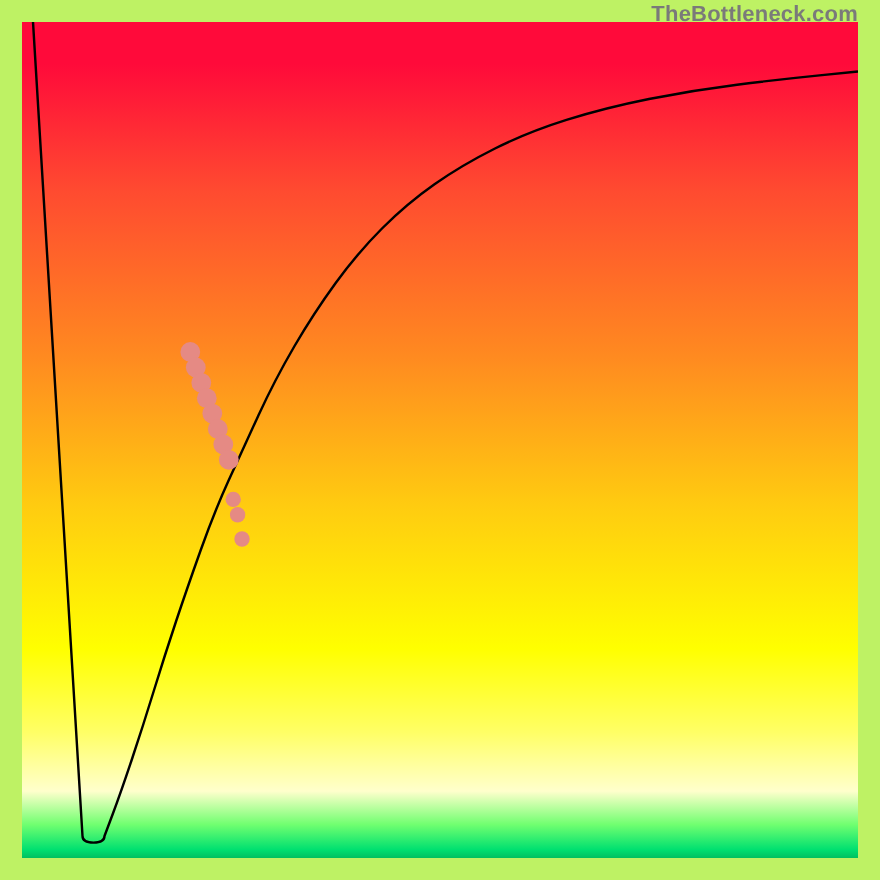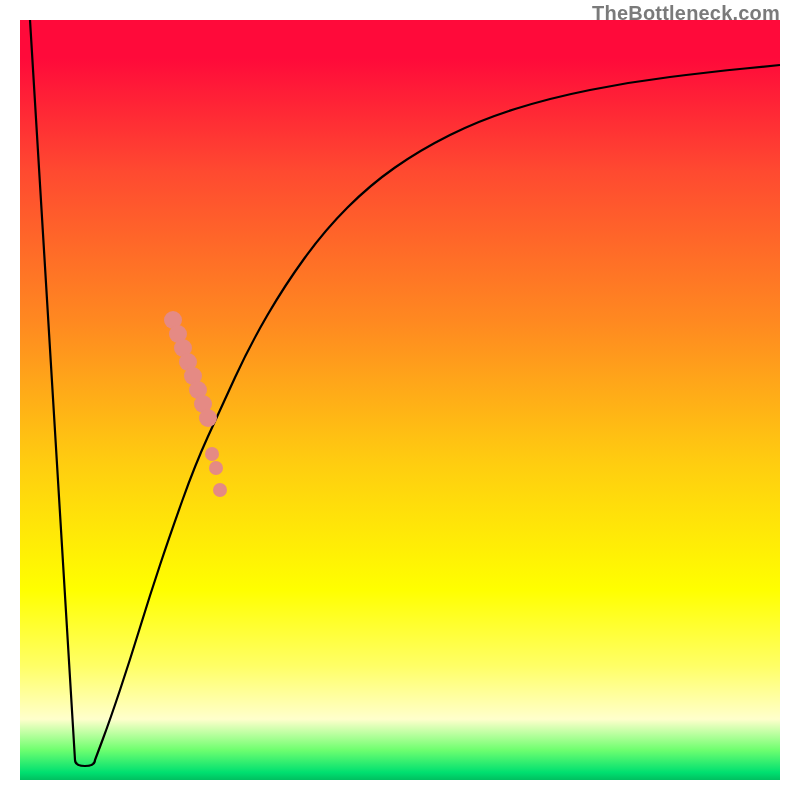--- a/index.html
+++ b/index.html
@@ -8,21 +8,21 @@
     width: 800px;
     height: 800px;
     overflow: hidden;
     background: #000;
     font-family: Arial, Helvetica, sans-serif;
   }
   .frame {
     position: relative;
     width: 800px;
     height: 800px;
-    background: #ffffff;
+    background: #bef264;
   }
   .plot-area {
     position: absolute;
     left: 20px;
     top: 20px;
     width: 760px;
     height: 760px;
     background: linear-gradient(to bottom,
       #ff0a3a 0%,
       #ff0a3a 5%,

